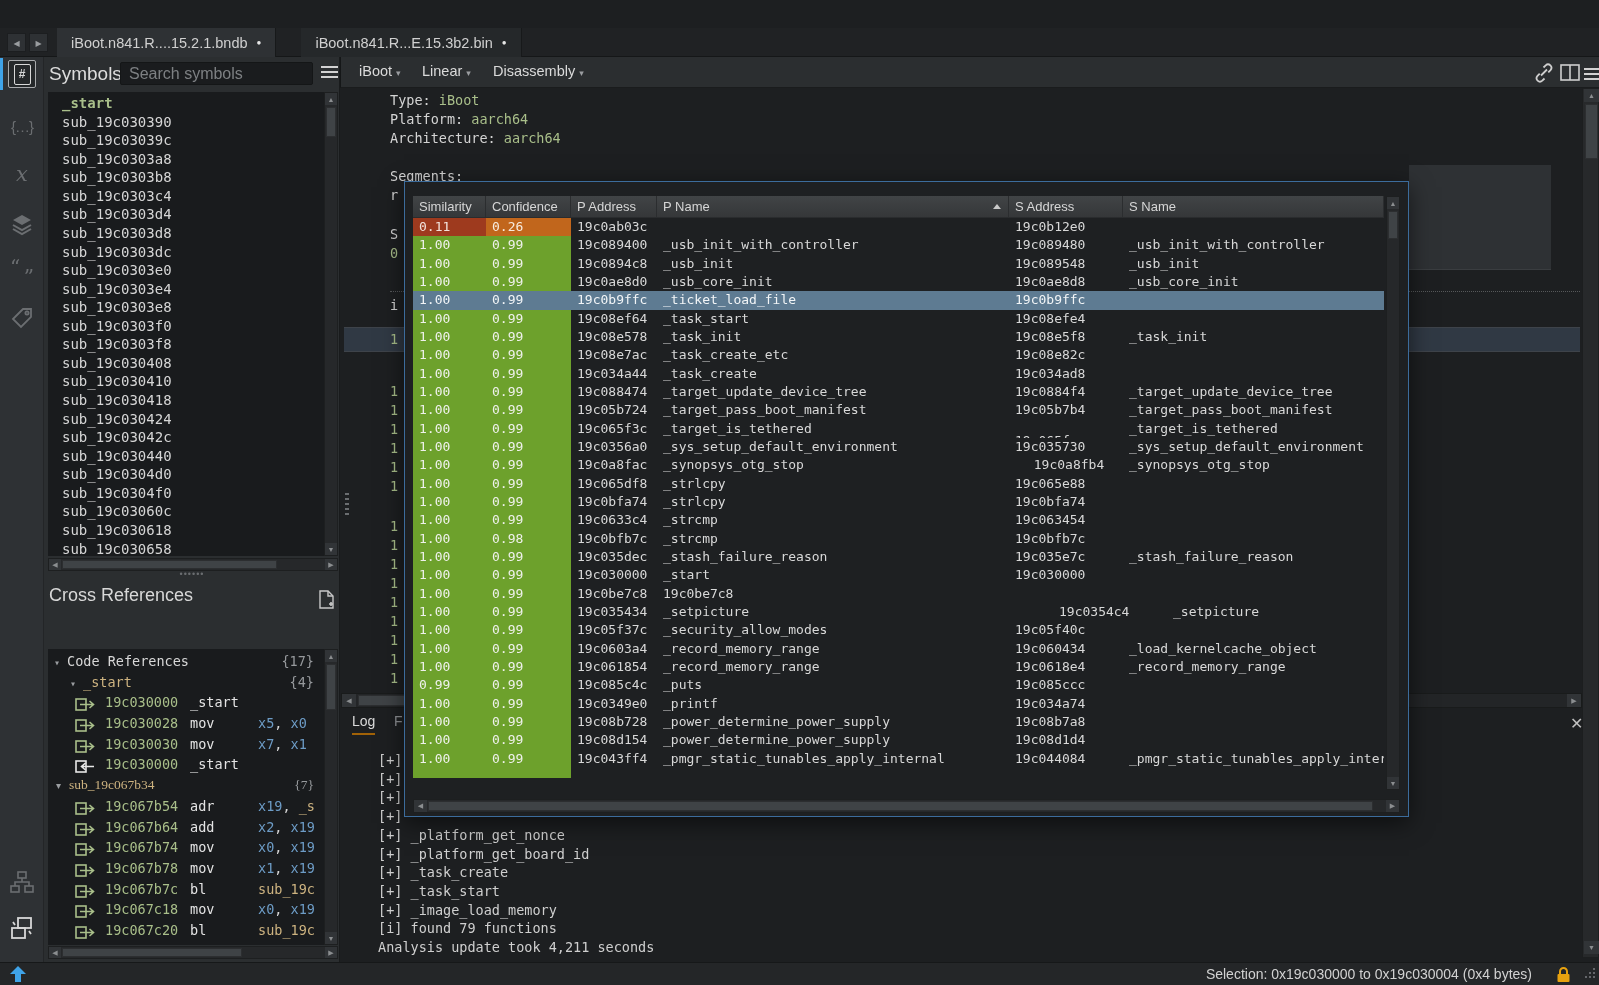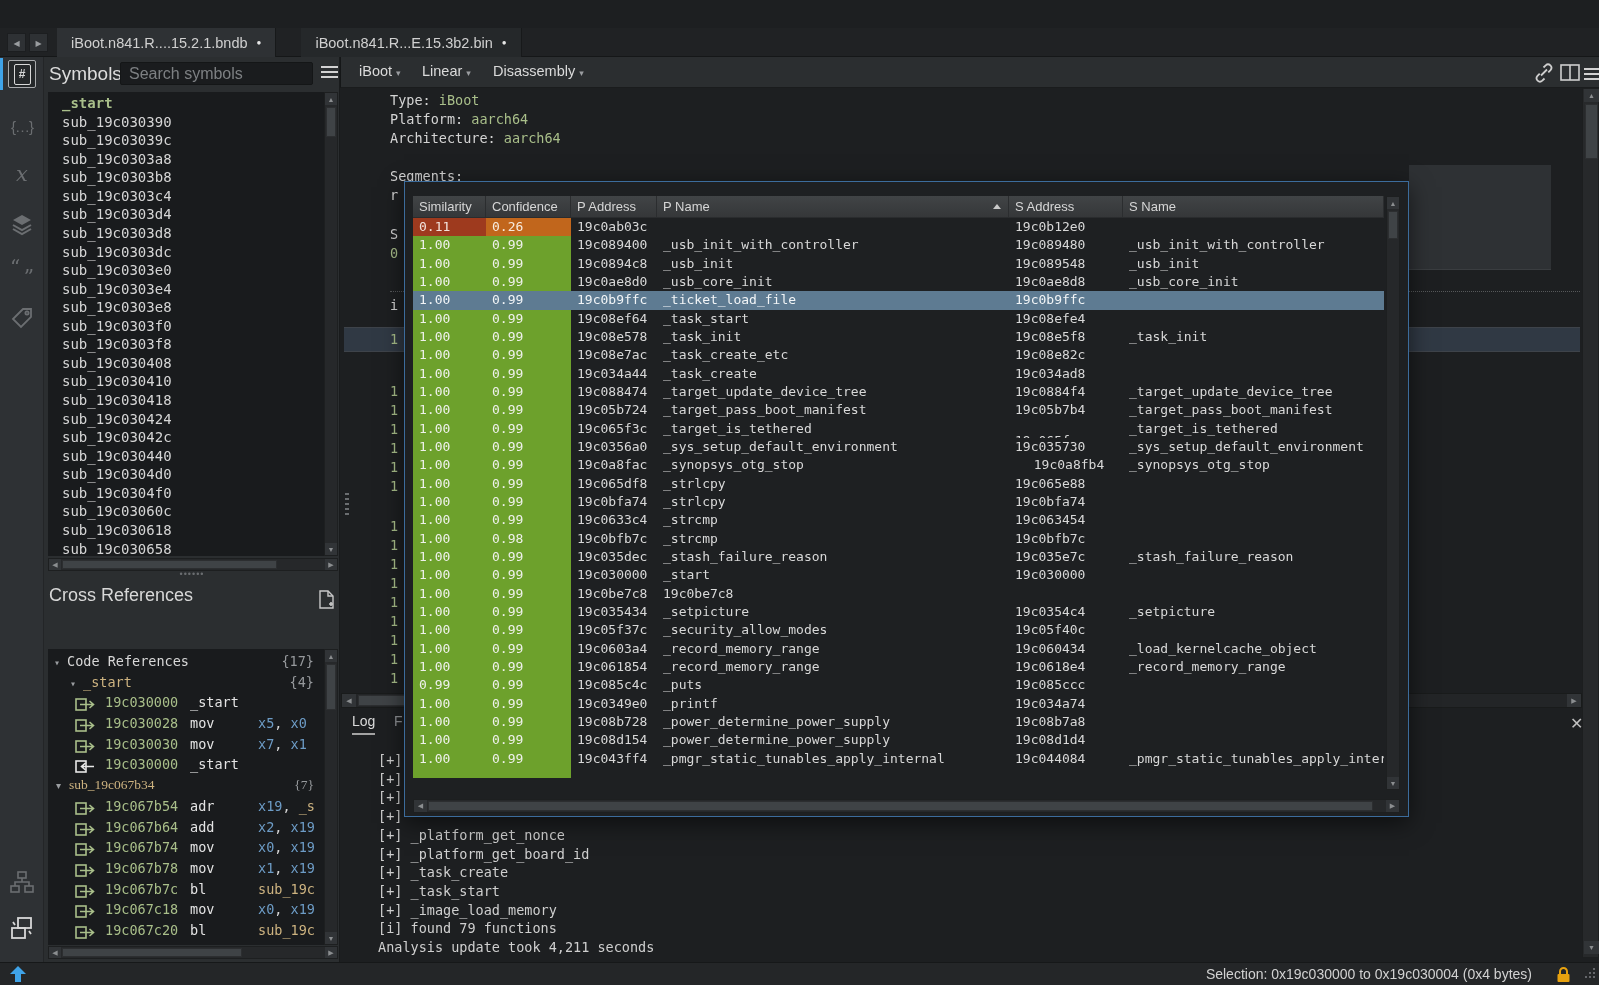--- a/index.html
+++ b/index.html
@@ -106,21 +106,21 @@
   #ed-dotted { position:absolute; left:49px; top:203px; width:1190px; border-top:1px dotted #56585a; }
   #ed-selband { position:absolute; left:3px; top:239px; width:1236px; height:25px; background:#303944;
     border-top:1px solid #3e434a; border-bottom:1px solid #3e434a; }
   .ed-frag { position:absolute; left:49px; font-family:"DejaVu Sans Mono", monospace; font-size:13.5px; color:var(--addr-green); }
   #ed-handle { position:absolute; left:4px; top:405px; width:4px; height:22px;
     background-image:repeating-linear-gradient(#6a6d70 0 2px, transparent 2px 5px); }
   #main-hscroll { left:341px; top:693px; width:1241px; height:15px; position:absolute; background:#232527; border:1px solid #191b1b; }
 
   
   #log-panel { position:absolute; left:341px; top:708px; width:1241px; height:254px; background:#1d1f21; }
-  #log-tab { position:absolute; left:11px; top:5px; font-size:14px; color:#dadada; padding-bottom:4px; border-bottom:2px solid #a3a3a3; }
+  #log-tab { position:absolute; left:11px; top:5px; font-size:14px; color:#dadada; padding-bottom:4px; border-bottom:2px solid #a16207; }
   #log-tab2 { position:absolute; left:53px; top:5px; font-size:14px; color:#8f9295; }
   #log-close { position:absolute; left:1229px; top:6px; font-size:16px; color:#c0c0c0; }
   #log-lines { position:absolute; left:37px; top:43px; font-family:"DejaVu Sans Mono", monospace;
     font-size:13.5px; line-height:18.7px; color:#cfcfcf; white-space:pre; }
 
   
   #main-vscroll { left:1582px; top:88px; width:17px; height:870px; position:absolute; background:#27292b; border-left:1px solid #1c1e1f; }
   #statusbar { position:absolute; left:0; top:962px; width:1599px; height:23px; background:#242628; border-top:1px solid #161819; }
   #status-text { position:absolute; right:67px; top:0; line-height:23px; font-size:14px; color:#d2d2d2; }
   #status-lock { position:absolute; right:28px; top:3px; }
@@ -655,21 +655,21 @@
           <div class="dlg-cell c-conf" style="width: 85px;">0.99</div>
           <div class="dlg-cell c-paddr" style="width: 86px;">19c0be7c8</div>
           <div class="dlg-cell c-saddr" style="width: 114px;">19c0be7c8</div>
           <div class="dlg-cell c-sname" style="width: 261px;"></div>
         </div>
         <div class="dlg-row q-good">
           <div class="dlg-cell c-sim" style="width: 73px;">1.00</div>
           <div class="dlg-cell c-conf" style="width: 85px;">0.99</div>
           <div class="dlg-cell c-paddr" style="width: 86px;">19c035434</div>
           <div class="dlg-cell c-pname" style="width: 352px;">_setpicture</div>
-          <div class="dlg-cell c-saddr" style="width: 114px;">19c0354c4</div>
+          <div class="dlg-cell c-saddr" style="width: 114px; margin-left: 44px;">19c0354c4</div>
           <div class="dlg-cell c-sname" style="width: 261px;">_setpicture</div>
         </div>
         <div class="dlg-row q-good">
           <div class="dlg-cell c-sim" style="width: 73px;">1.00</div>
           <div class="dlg-cell c-conf" style="width: 85px;">0.99</div>
           <div class="dlg-cell c-paddr" style="width: 86px;">19c05f37c</div>
           <div class="dlg-cell c-pname" style="width: 352px;">_security_allow_modes</div>
           <div class="dlg-cell c-saddr" style="width: 114px;">19c05f40c</div>
           <div class="dlg-cell c-sname" style="width: 261px;"></div>
         </div>

